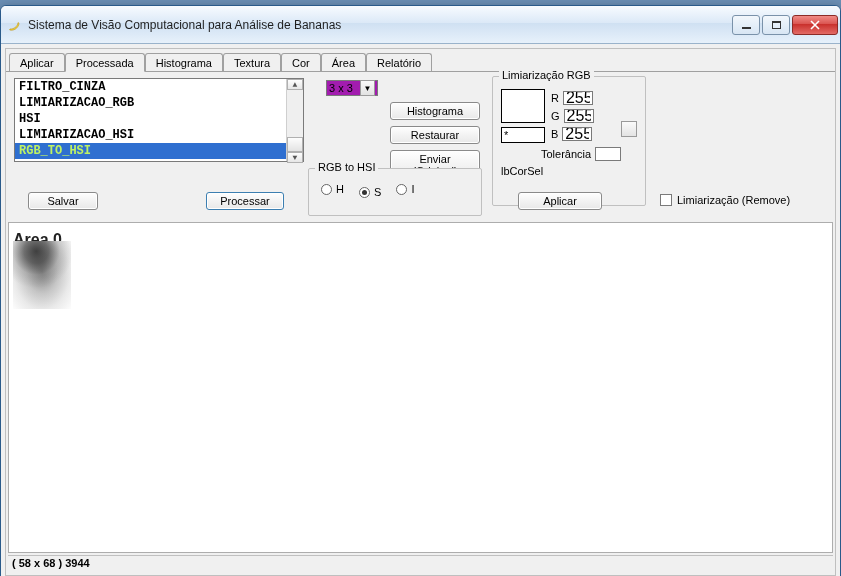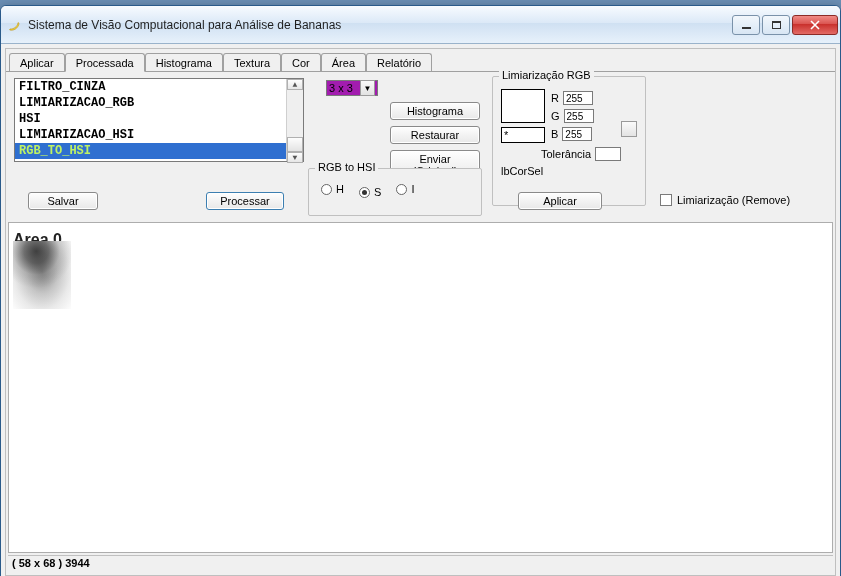--- a/index.html
+++ b/index.html
@@ -124,21 +124,21 @@
 .g-hsi{left:302px;top:96px;width:174px;height:48px}
 .radio{display:inline-flex;align-items:center;gap:4px;margin:14px 0 0 12px;font-size:11px}
 .radio .dot{width:11px;height:11px;border:1px solid #666;border-radius:50%;background:#fff;display:flex;align-items:center;justify-content:center}
 .radio.sel .dot::after{content:"";width:5px;height:5px;background:#333;border-radius:50%}
 
 .g-lim{left:486px;top:4px;width:154px;height:130px}
 .colorbox{position:absolute;border:1px solid #000;background:#fff}
 .cb1{left:8px;top:12px;width:44px;height:34px}
 .cb2{left:8px;top:50px;width:44px;height:16px;display:flex;align-items:center;justify-content:flex-start;padding-left:2px;visibility:visible}
 .rgbline{position:absolute;left:58px;font-size:11px;display:flex;align-items:center;gap:4px}
-.rgbline input{width:30px;height:14px;border:1px solid #7a7a7a;font-size:10px;padding:0 2px}
+.rgbline input{width:30px;height:14px;border:1px solid #7a7a7a;font-size:16px;padding:0 2px}
 .rl-r{top:14px}.rl-g{top:32px}.rl-b{top:50px}
 .tol{position:absolute;left:48px;top:70px;font-size:11px;display:flex;align-items:center;gap:4px}
 .tol input{width:15px;height:14px;border:1px solid #7a7a7a;font-size:10px;padding:0 12px}
 .isel{position:absolute;left:8px;top:88px;font-size:11px}
 .tinysq{position:absolute;right:8px;top:44px;width:16px;height:16px;border:1px solid #999;background:linear-gradient(#fafafa,#e3e3e3)}
 .aplicar{position:absolute;left:512px;top:120px;width:84px}
 .chk{position:absolute;left:654px;top:122px;display:flex;align-items:center;gap:5px;font-size:11px}
 .chk .box{width:12px;height:12px;border:1px solid #7a7a7a;background:#fff}
 
 .preview{

